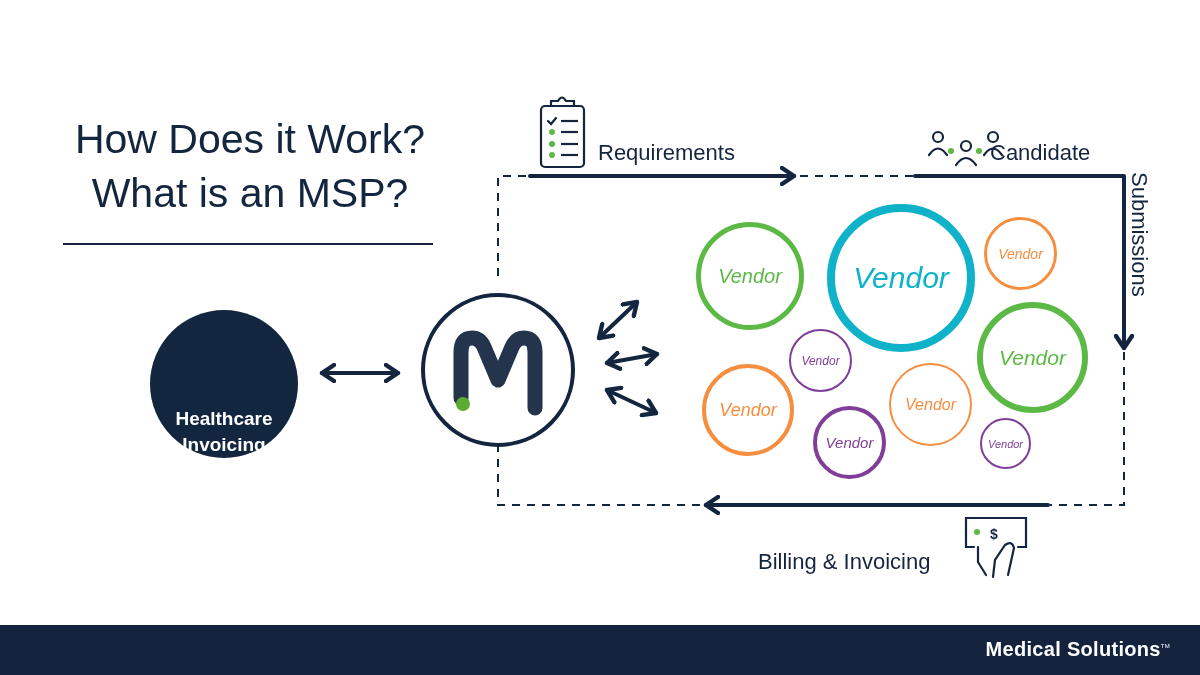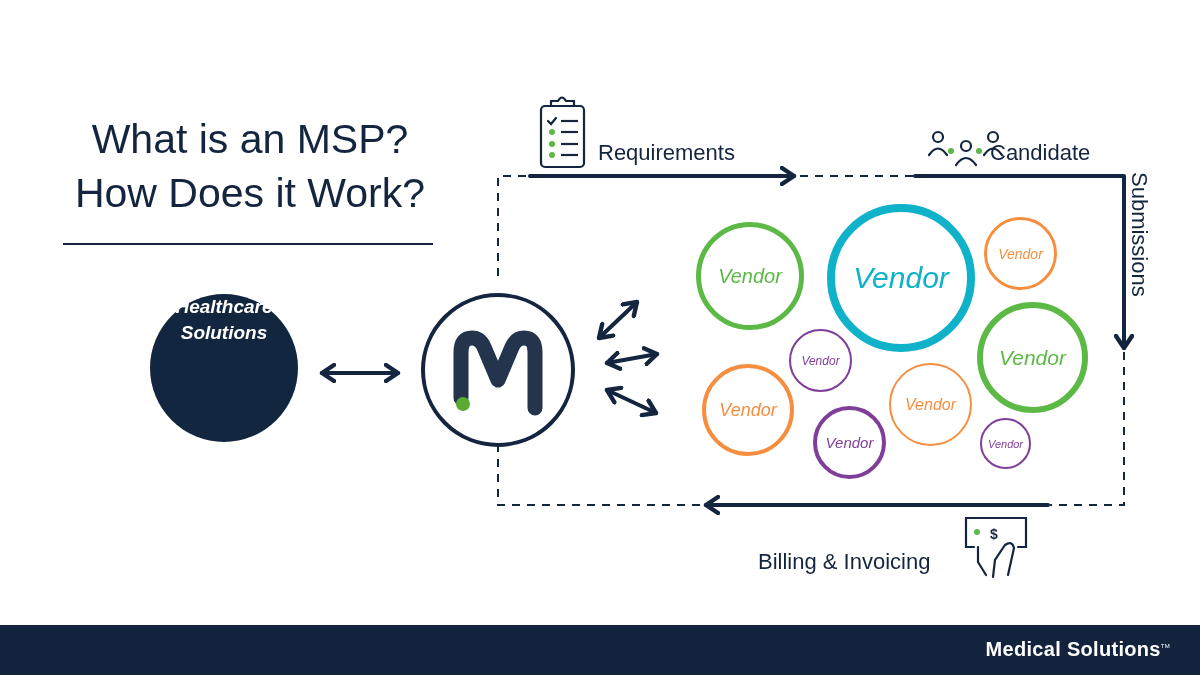--- a/index.html
+++ b/index.html
@@ -1,20 +1,20 @@
 <!DOCTYPE html>
 <html><head>
 <meta charset="utf-8">
 <style>
   html,body{margin:0;padding:0;background:#fff;}
   body{width:1200px;height:675px;position:relative;overflow:hidden;font-family:"Liberation Sans",sans-serif;color:#14253f;}
   .abs{position:absolute;}
   #title{left:40px;top:112px;width:420px;text-align:center;font-size:41px;line-height:54px;color:#14253f;}
   #title-rule{left:63px;top:243px;width:370px;height:2px;background:#14253f;}
-  #facility{left:150px;top:294px;width:148px;height:148px;border-radius:50%;background:#13263f;color:#fff;display:flex;align-items:flex-start;justify-content:center;text-align:center;font-weight:bold;font-size:19px;line-height:26px;font-style:italic;}
+  #facility{left:150px;top:310px;width:148px;height:148px;border-radius:50%;background:#13263f;color:#fff;display:flex;align-items:flex-end;justify-content:center;text-align:center;font-weight:bold;font-size:19px;line-height:26px;}
   .lbl{font-size:22px;color:#14253f;white-space:nowrap;}
   #req-label{left:598px;top:140px;}
   #cand-label{left:990px;top:140px;}
   #sub-label{left:1122px;top:172px;width:30px;height:140px;}
   #sub-label span{display:block;transform:rotate(90deg);transform-origin:left top;position:absolute;left:30px;top:0;white-space:nowrap;}
   #bill-label{left:758px;top:525px;margin-top:24px;}
   #footer{left:0;top:625px;width:1200px;height:50px;background:#13233d;}
   #brand{right:30px;top:638px;color:#fff;font-size:20px;font-weight:bold;letter-spacing:0.3px;}
   #brand sup{font-size:6px;font-weight:normal;}
   .vendor{position:absolute;border-radius:50%;box-sizing:border-box;display:flex;align-items:center;justify-content:center;background:transparent;font-style:italic;}
@@ -78,29 +78,29 @@
   <g fill="none" stroke="#14253f" stroke-width="2.2" stroke-linecap="round">
     <path d="M974,547 L966,547 L966,518 L1026,518 L1026,547 L1018,547"></path>
     <circle cx="977" cy="532" r="3" fill="#5cb946" stroke="none"></circle>
     <text x="990" y="539" font-family="Liberation Sans, sans-serif" font-size="14" font-weight="bold" fill="#14253f" stroke="none">$</text>
     <path d="M978,547 L978,562 L986,575"></path>
     <path d="M993,577 L995,560 L1005,545 Q1012,540 1014,548 L1008,575"></path>
   </g>
 </svg>
 
 <div class="abs" id="title">
+  <div>How Does it Work?</div>
   <div>What is an MSP?</div>
-  <div>How Does it Work?</div>
 </div>
 <div class="abs" id="title-rule"></div>
 
 <div class="abs" id="facility">
   <div>
     <div>Healthcare</div>
-    <div>Solutions</div>
+    <div>Invoicing</div>
   </div>
 </div>
 
 <div class="abs lbl" id="req-label">Requirements</div>
 <div class="abs lbl" id="cand-label">Candidate</div>
 <div class="abs lbl" id="sub-label">
     <span>Submissions</span>
   </div>
 <div class="abs lbl" id="bill-label">Billing &amp; Invoicing</div>
 

